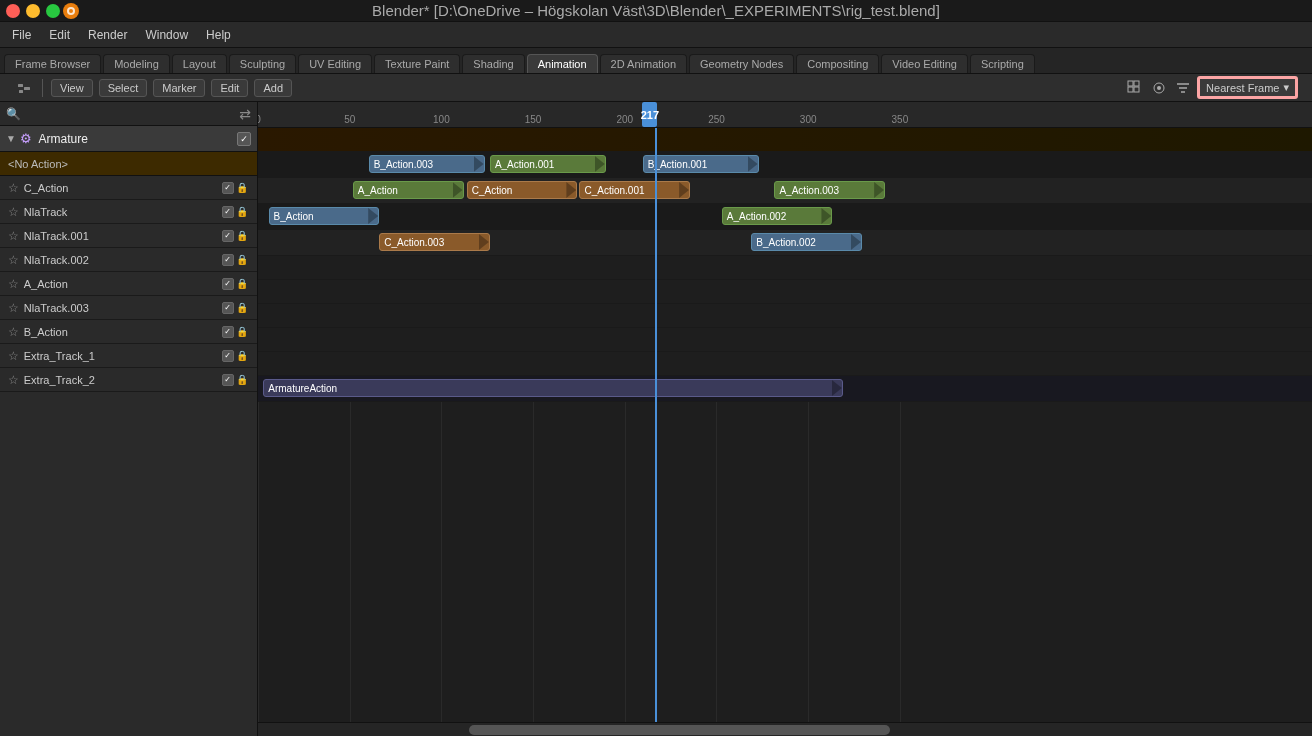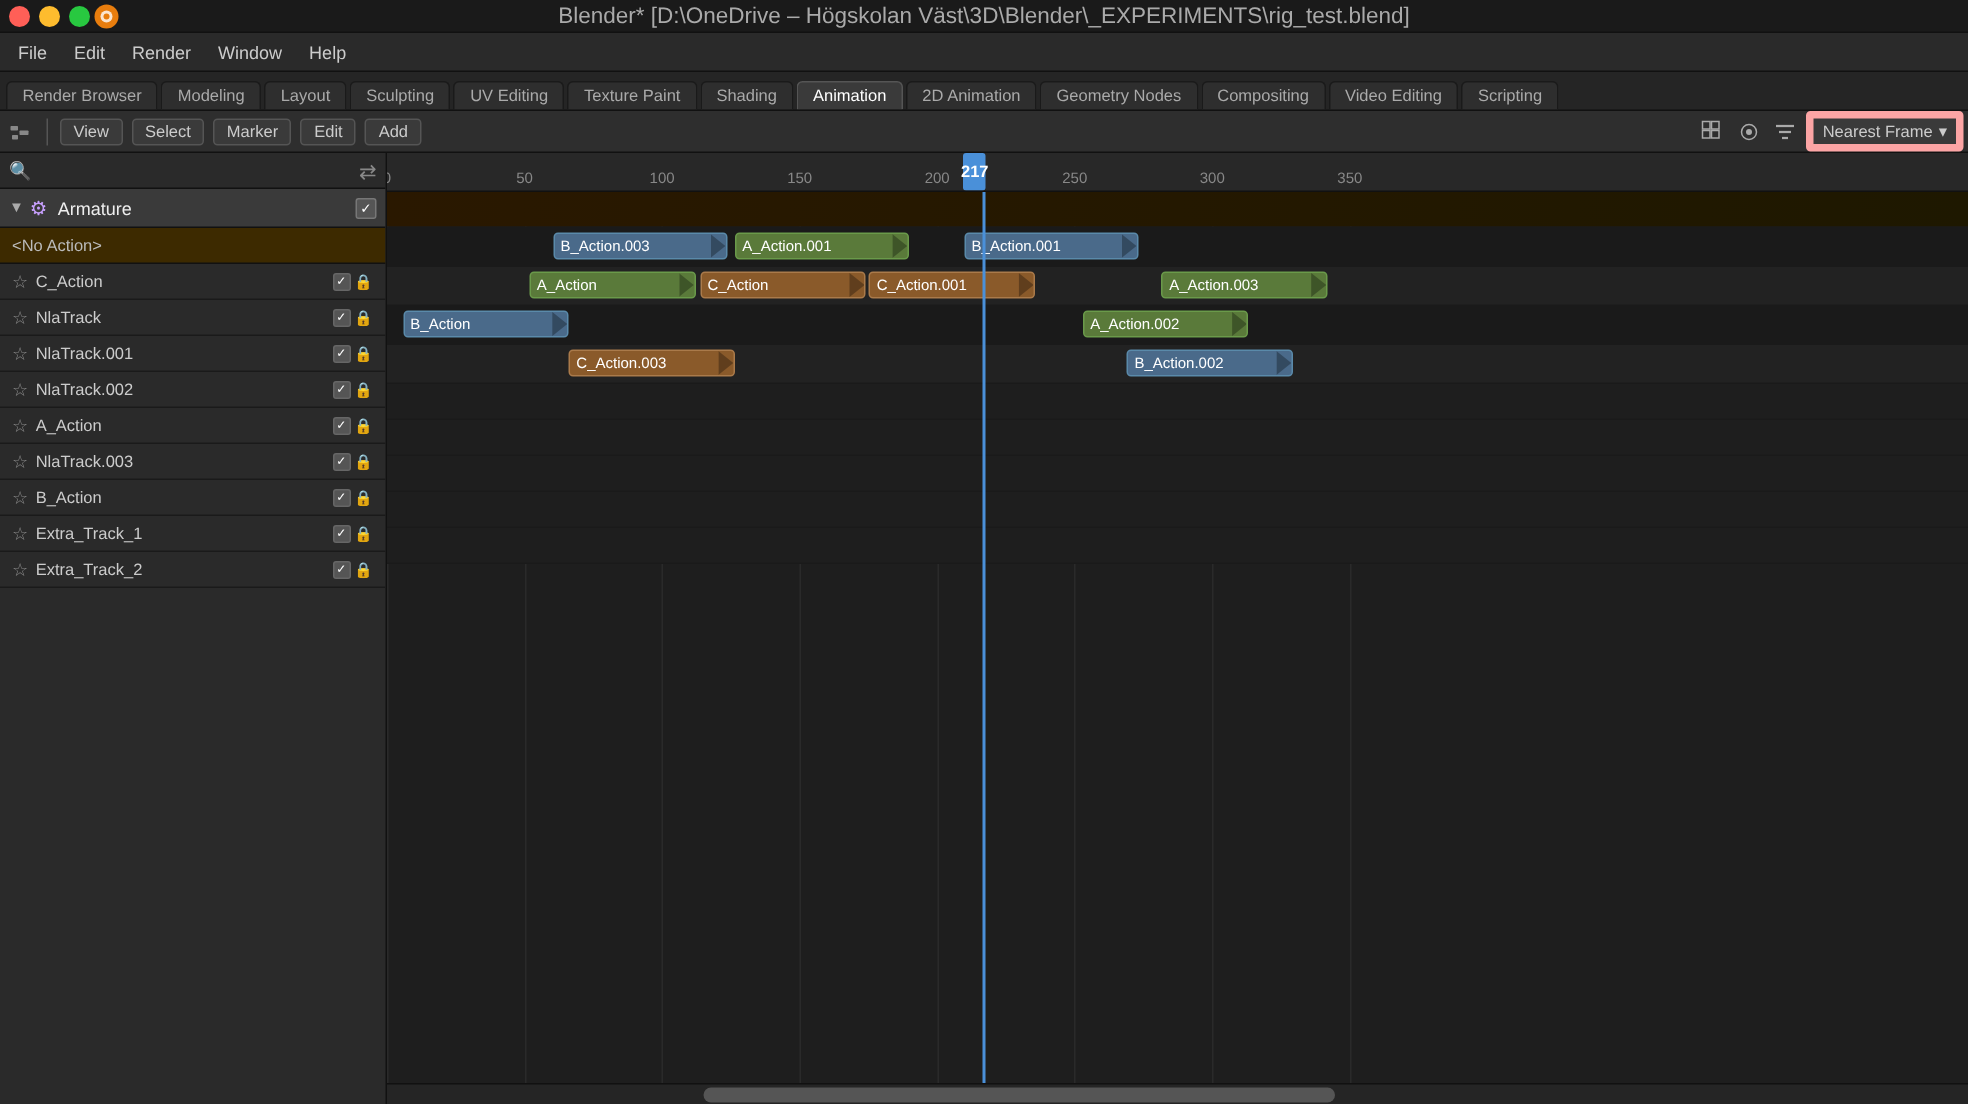--- a/index.html
+++ b/index.html
@@ -95,21 +95,21 @@
       color: #fff;
       border-color: #555;
     }
 
     
     #nla-toolbar {
       background: #2e2e2e;
       height: 28px;
       display: flex;
       align-items: center;
-      padding: 0 3px;
+      padding: 0 14px;
       gap: 6px;
       border-bottom: 1px solid #111;
     }
     .toolbar-icon {
       width: 20px; height: 20px;
       display: flex; align-items: center; justify-content: center;
       cursor: pointer;
       border-radius: 3px;
       color: #aaa;
       font-size: 13px;
@@ -129,21 +129,21 @@
       font-size: 11px;
     }
     .toolbar-right {
       margin-left: auto;
       display: flex;
       align-items: center;
       gap: 4px;
     }
     .snap-dropdown {
       background: #3a3a3a;
-      border: 5px solid #fca5a5;
+      border: 3px solid #fca5a5;
       border-radius: 3px;
       padding: 2px 6px;
       color: #ccc;
       font-size: 11px;
       cursor: pointer;
       display: flex;
       align-items: center;
       gap: 4px;
     }
 
@@ -422,21 +422,21 @@
 
 <div id="menu-bar">
   <span class="menu-item">File</span>
   <span class="menu-item">Edit</span>
   <span class="menu-item">Render</span>
   <span class="menu-item">Window</span>
   <span class="menu-item">Help</span>
 </div>
 
 <div id="workspace-tabs">
-  <div class="ws-tab">Render Browser</div>
+  <div class="ws-tab">Frame Browser</div>
   <div class="ws-tab">Modeling</div>
   <div class="ws-tab">Layout</div>
   <div class="ws-tab">Sculpting</div>
   <div class="ws-tab">UV Editing</div>
   <div class="ws-tab">Texture Paint</div>
   <div class="ws-tab">Shading</div>
   <div class="ws-tab active">Animation</div>
   <div class="ws-tab">2D Animation</div>
   <div class="ws-tab">Geometry Nodes</div>
   <div class="ws-tab">Compositing</div>
@@ -625,20 +625,23 @@
       <div class="timeline-row action-row" style="height:24px;"></div>
 
       <div class="timeline-row action-row" style="height:24px;"></div>
 
       <div class="timeline-row action-row" style="height:24px;"></div>
 
       <div class="timeline-row action-row" style="height:24px;"></div>
 
       <div class="timeline-row action-row" style="height:24px;"></div>
 
+      <div class="timeline-row armature-action" style="height:26px; background:#181820;">
+        <div class="nla-strip strip-armature" style="left:0.5%; width:55%;">ArmatureAction</div>
+      </div>
 
     </div>
 
     <div id="h-scrollbar">
       <div class="scrollbar-thumb" style="left:20%; width:40%;"></div>
     </div>
 
   </div>
 </div>
 

